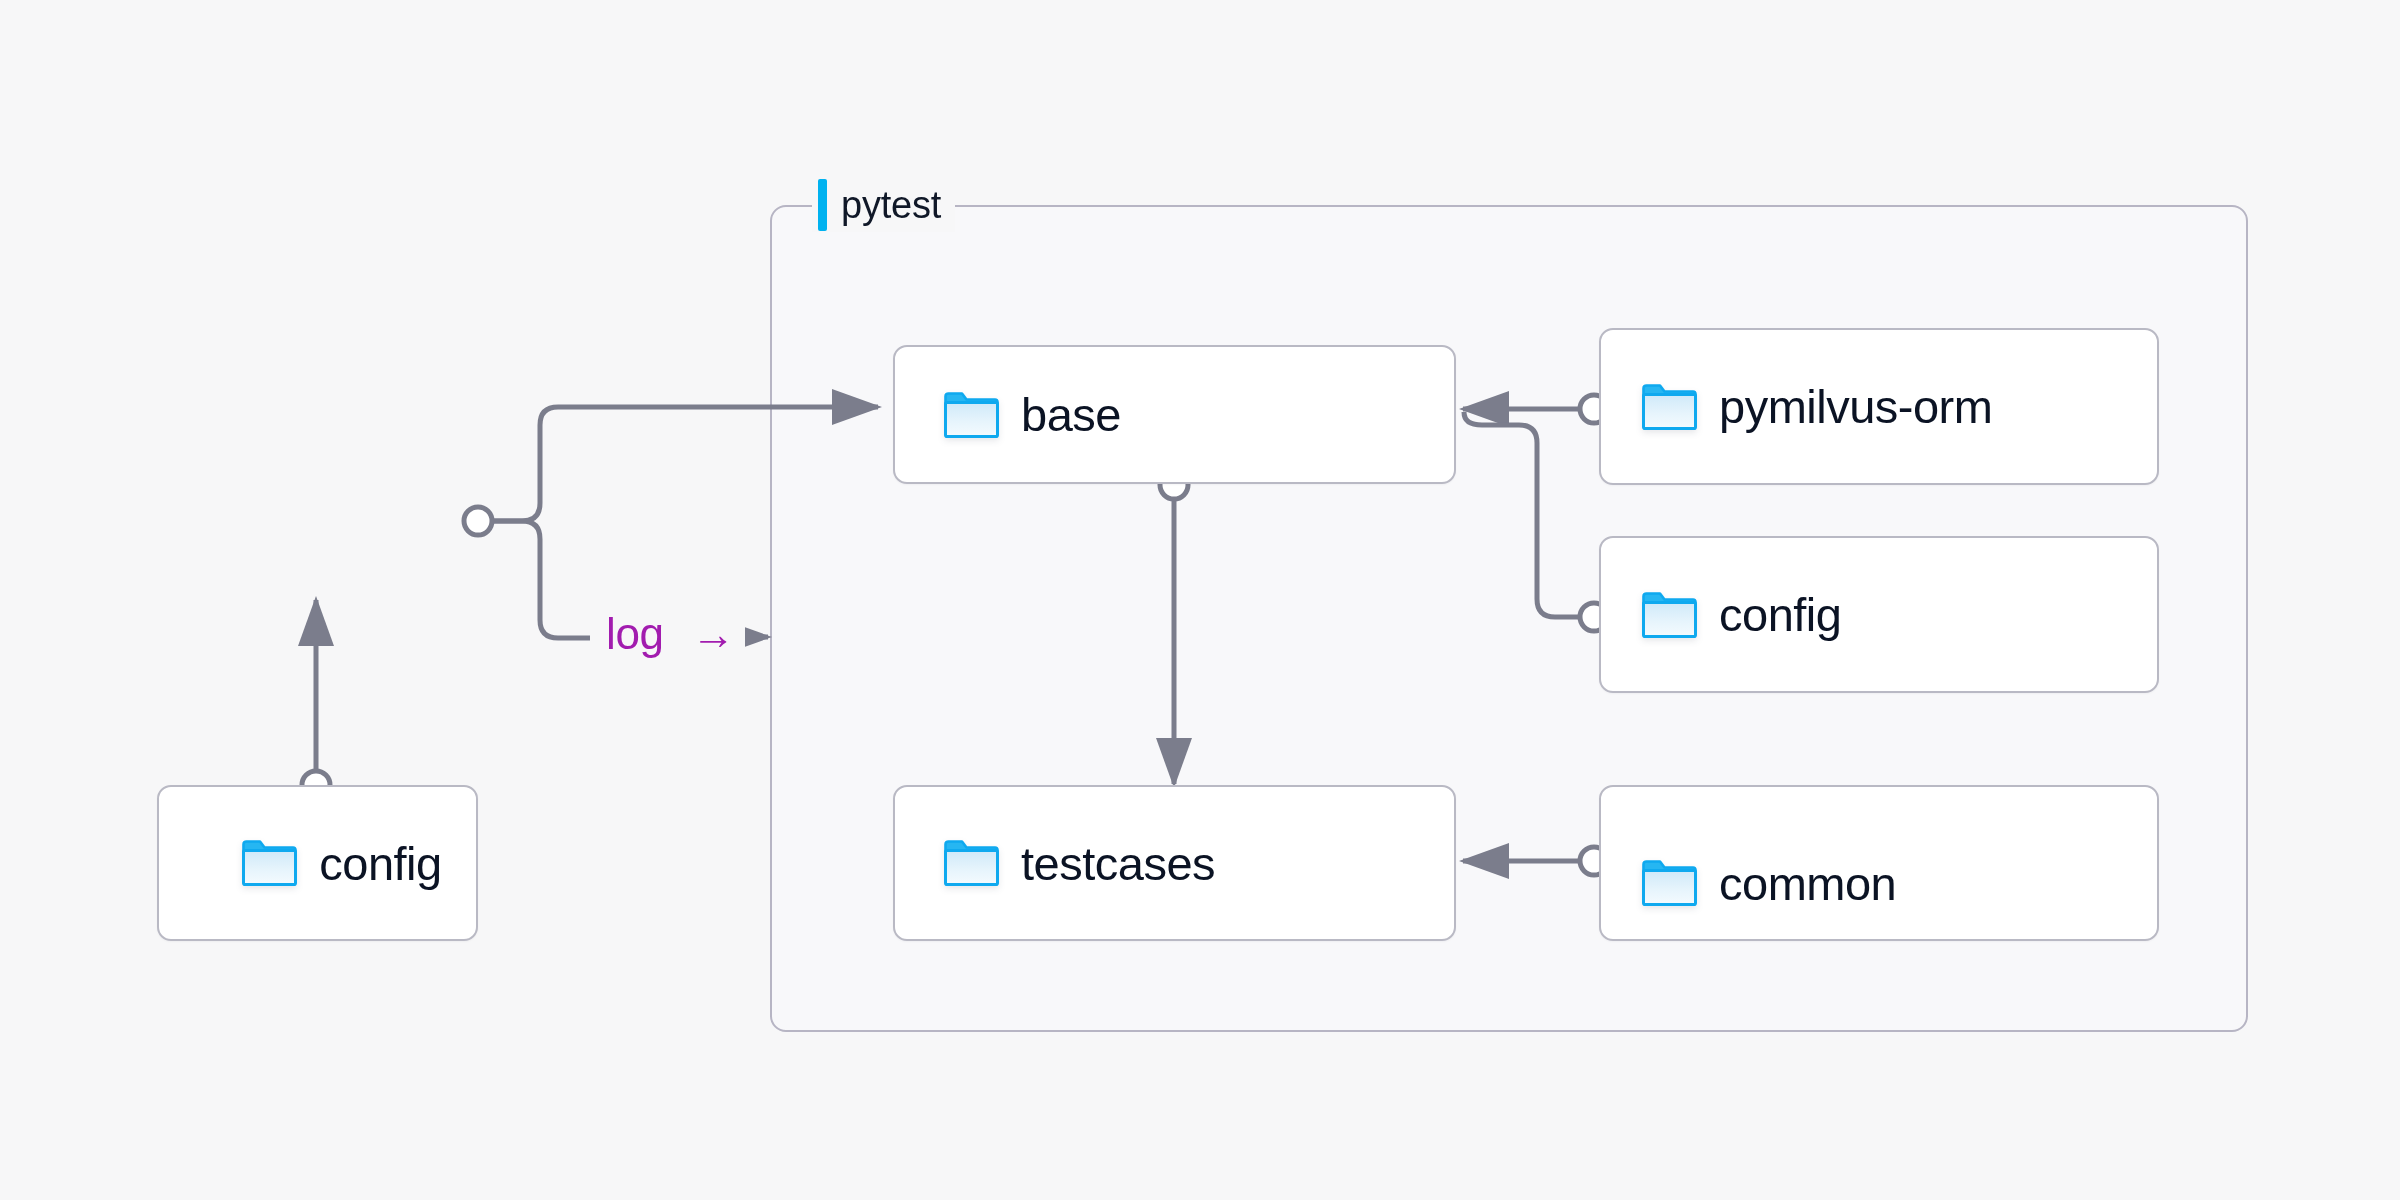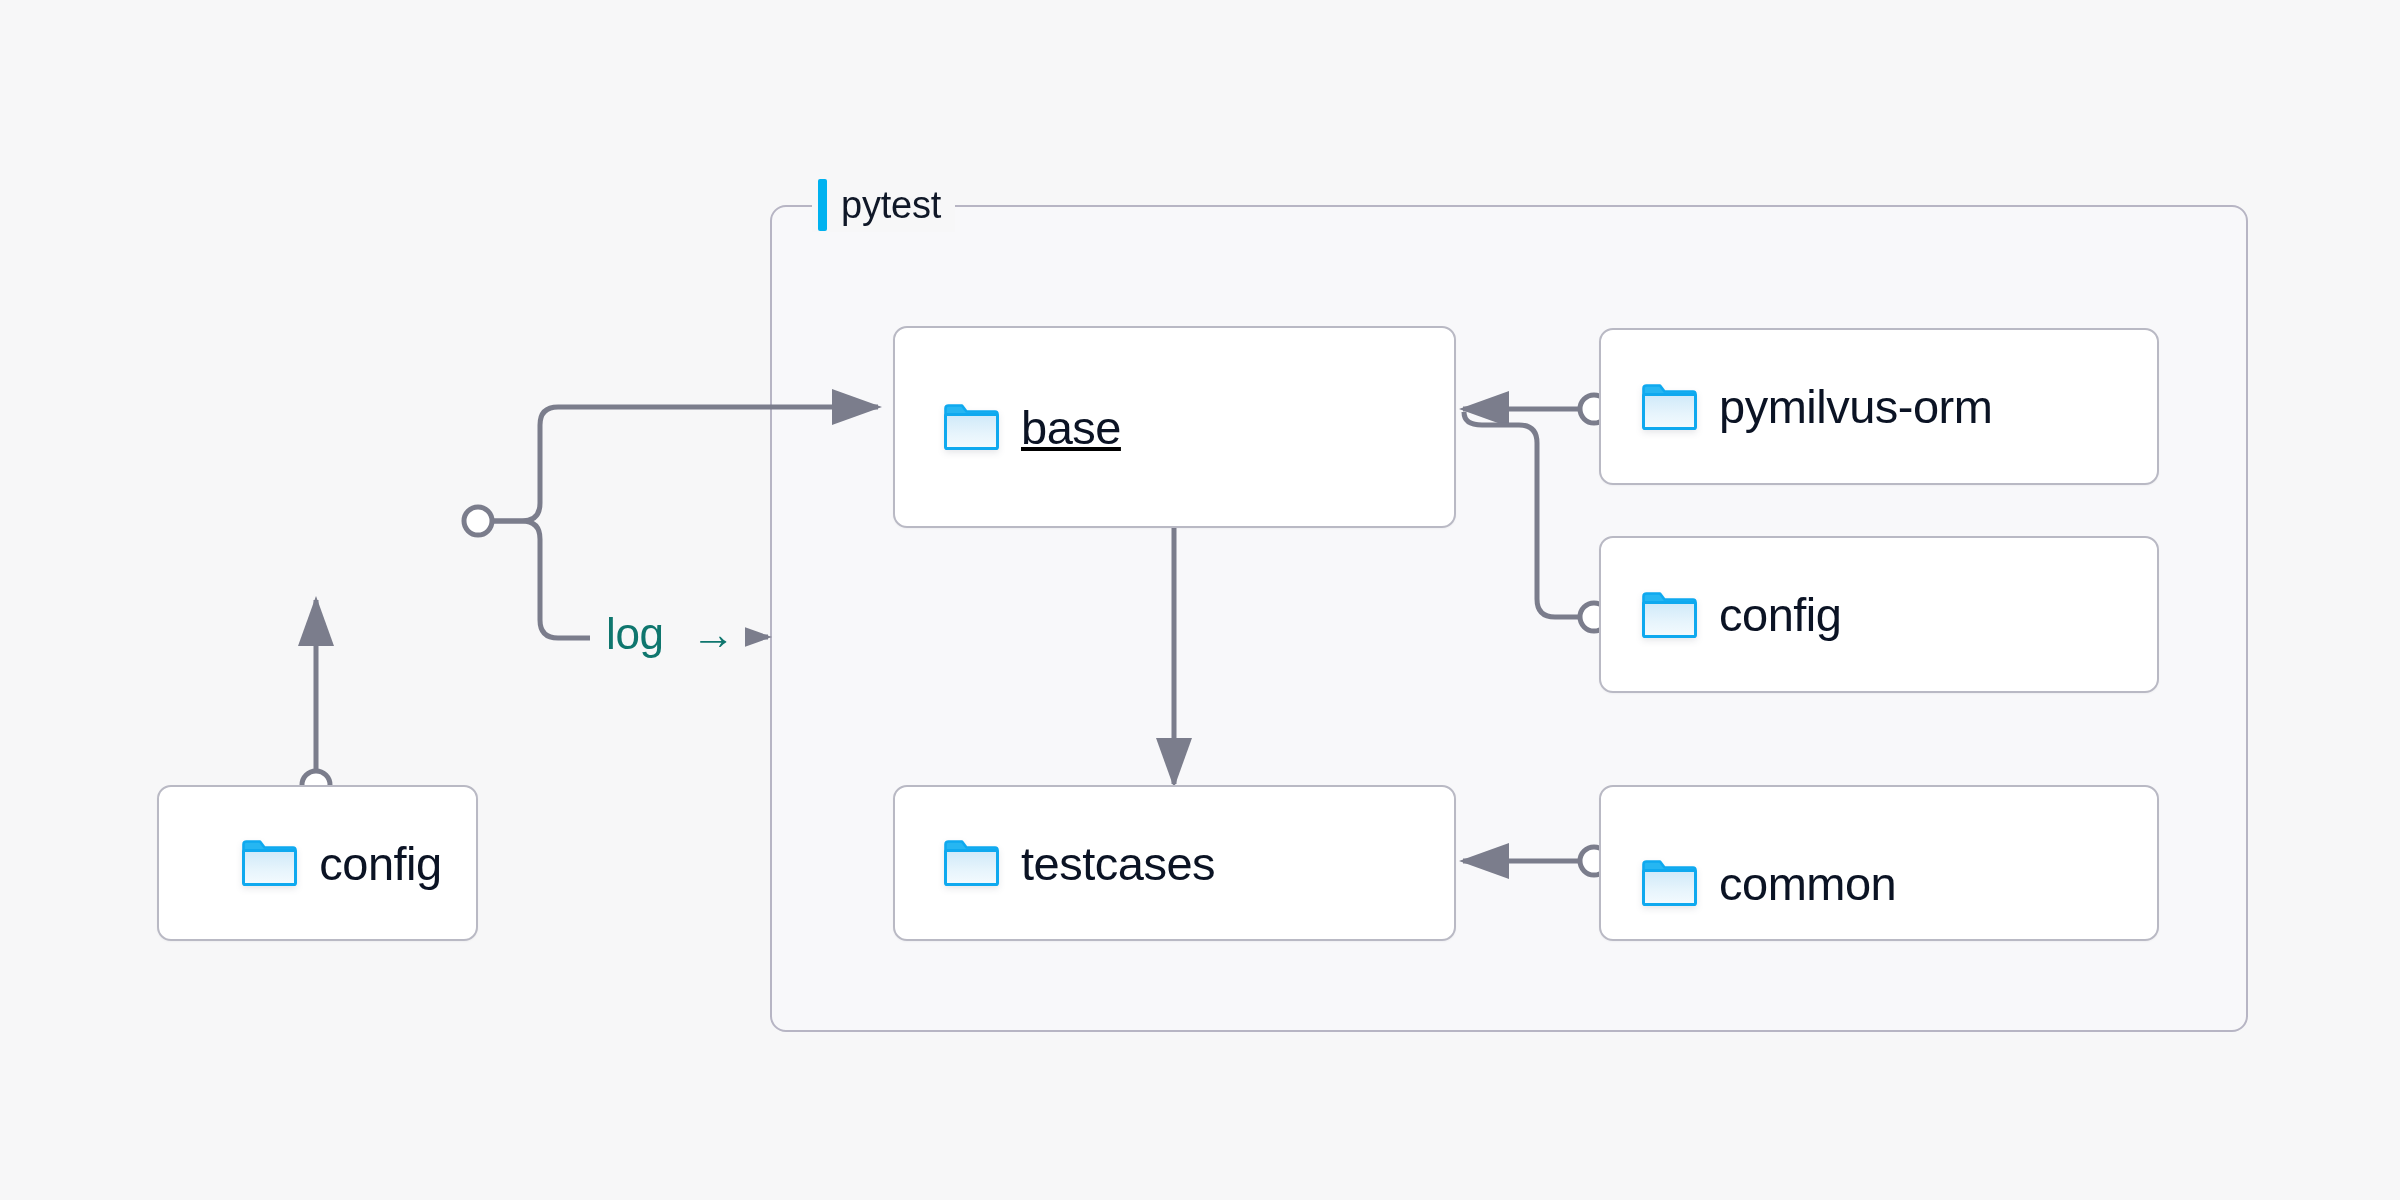--- a/index.html
+++ b/index.html
@@ -84,21 +84,21 @@
   .group-title-text {
     font-size: 38px;
     color: #101828;
     letter-spacing: -0.2px;
     line-height: 1;
     white-space: nowrap;
   }
   .edge-label {
     position: absolute;
     font-size: 44px;
-    color: #0f766e;
+    color: #a21caf;
     letter-spacing: -0.4px;
     line-height: 1;
     white-space: nowrap;
     background: #f7f7f8;
     padding: 0 10px;
   }
 </style>
 </head>
 <body>
 
@@ -171,21 +171,21 @@
   <div class="node" style="left:157px; top:785px; width:321px; height:156px;justify-content:center;">
     <div class="node-inner">
       <svg class="folder-ico" viewBox="0 0 56 48" xmlns="http://www.w3.org/2000/svg">
         <path d="M2.5,10 L2.5,5.5 Q2.5,2.5 5.5,2.5 L19,2.5 L23.5,8.5 L52,8.5 Q54.5,8.5 54.5,11 L54.5,14 L2.5,14 Z" fill="#26b6f2" stroke="#0fa9ef" stroke-width="2.6" stroke-linejoin="round"></path>
         <rect x="2.5" y="11.5" width="52" height="34" rx="1.6" fill="url(#folderGrad)" stroke="#0fa9ef" stroke-width="3"></rect>
       </svg>
       <span class="node-label">config</span>
     </div>
   </div>
 
-  <div class="node" style="left:893px; top:326px; width:563px; height:202px;text-decoration:underline;">
+  <div class="node" style="left:893px; top:345px; width:563px; height:139px;">
     <div class="node-inner">
       <svg class="folder-ico" viewBox="0 0 56 48" xmlns="http://www.w3.org/2000/svg">
         <path d="M2.5,10 L2.5,5.5 Q2.5,2.5 5.5,2.5 L19,2.5 L23.5,8.5 L52,8.5 Q54.5,8.5 54.5,11 L54.5,14 L2.5,14 Z" fill="#26b6f2" stroke="#0fa9ef" stroke-width="2.6" stroke-linejoin="round"></path>
         <rect x="2.5" y="11.5" width="52" height="34" rx="1.6" fill="url(#folderGrad)" stroke="#0fa9ef" stroke-width="3"></rect>
       </svg>
       <span class="node-label">base</span>
     </div>
   </div>
 
   <div class="node" style="left:893px; top:785px; width:563px; height:156px;">

